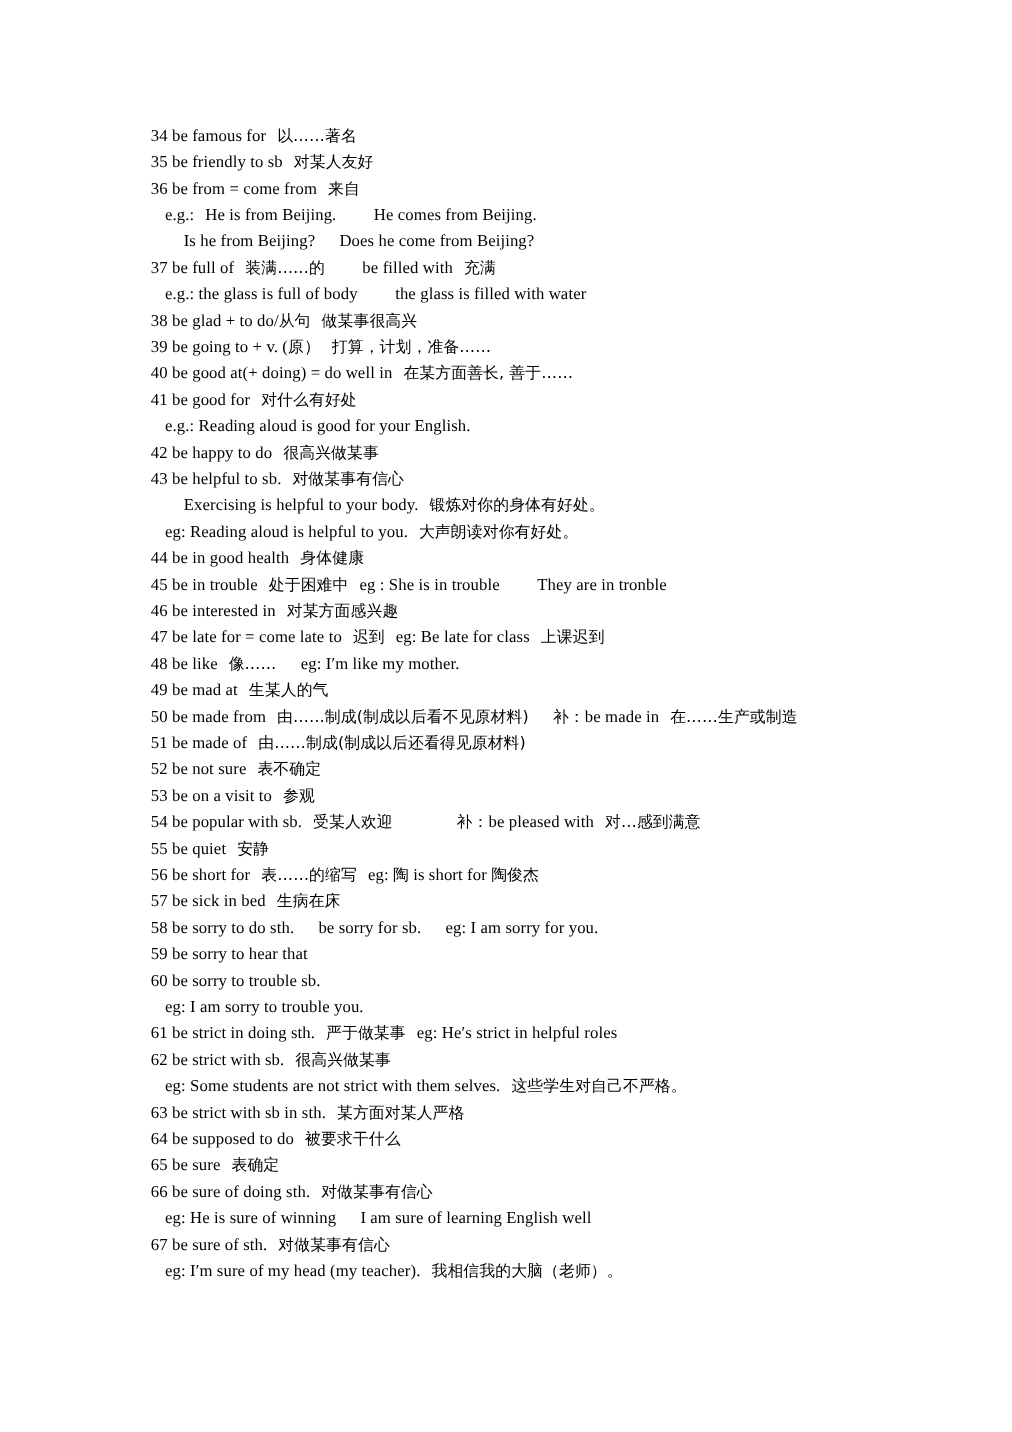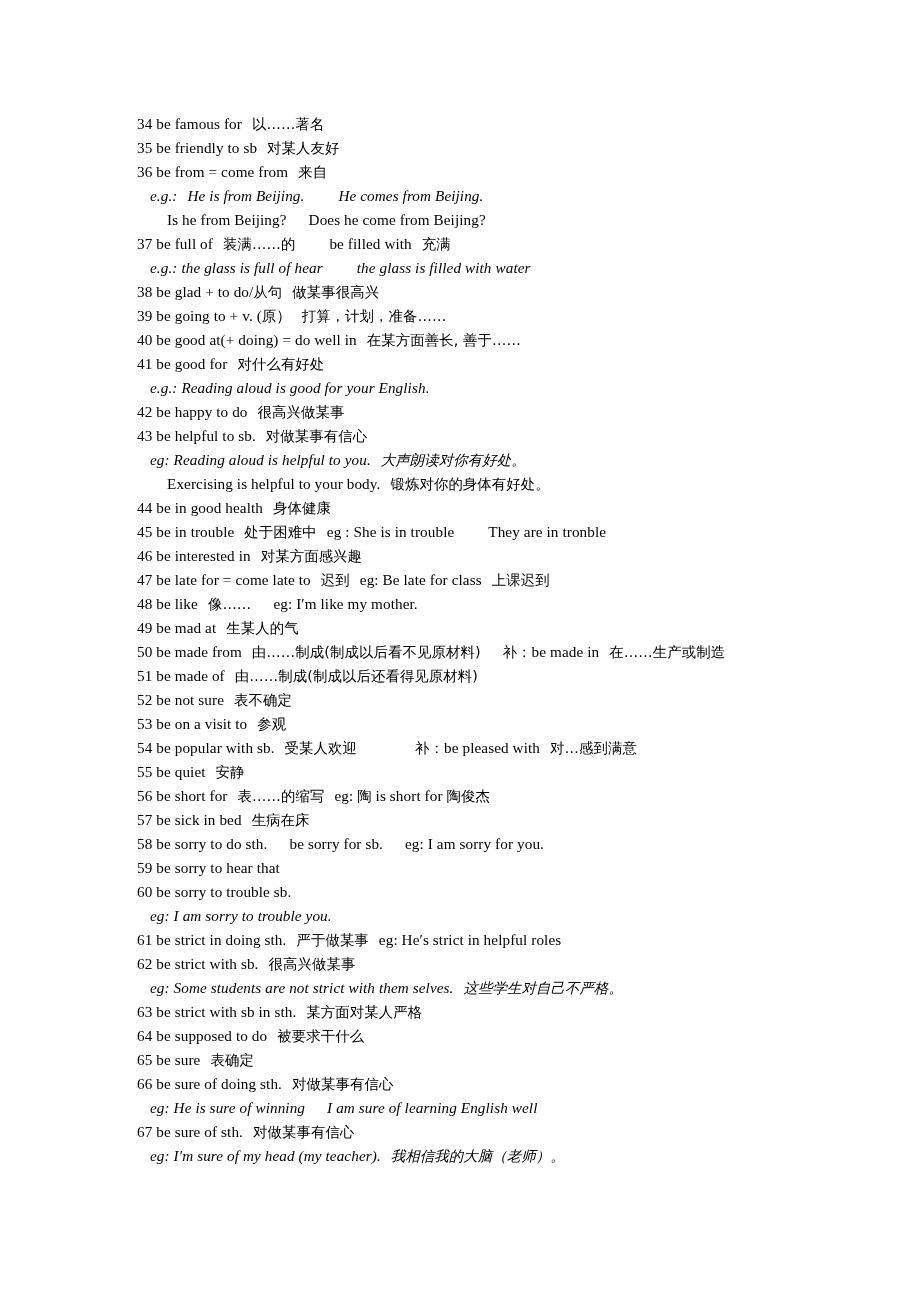--- a/index.html
+++ b/index.html
@@ -23,21 +23,21 @@
     width: 720px;
   }
   .line {
     font-size: 15.2px;
     line-height: 24px;
     white-space: pre;
     letter-spacing: 0.1px;
   }
   
   .lvl0 { padding-left: 0; }
-  .lvl1 { padding-left: 13px; font-style: italic; }
+  .lvl1 { padding-left: 13px; }
   .lvl2 { padding-left: 30px; }
 
   
   .gap-sm { display: inline-block; width: 10px; }
   .gap-md { display: inline-block; width: 22px; }
   .gap-lg { display: inline-block; width: 34px; }
   .gap-xl { display: inline-block; width: 58px; }
 
   .cjk {
     font-family: "DejaVu Sans", "Liberation Sans", sans-serif;
@@ -48,30 +48,30 @@
 <body>
 
 <div class="page">
   <div class="content" id="content">
       <div class="line lvl0"><span>34 be famous for</span><span class="gap-sm"></span><span class="cjk">以……著名</span></div>
       <div class="line lvl0"><span>35 be friendly to sb</span><span class="gap-sm"></span><span class="cjk">对某人友好</span></div>
       <div class="line lvl0"><span>36 be from = come from</span><span class="gap-sm"></span><span class="cjk">来自</span></div>
       <div class="line lvl1"><span>e.g.:</span><span class="gap-sm"></span><span>He is from Beijing.</span><span class="gap-lg"></span><span>He comes from Beijing.</span></div>
       <div class="line lvl2"><span>Is he from Beijing?</span><span class="gap-md"></span><span>Does he come from Beijing?</span></div>
       <div class="line lvl0"><span>37 be full of</span><span class="gap-sm"></span><span class="cjk">装满……的</span><span class="gap-lg"></span><span>be filled with</span><span class="gap-sm"></span><span class="cjk">充满</span></div>
-      <div class="line lvl1"><span>e.g.: the glass is full of hear</span><span class="gap-lg"></span><span>the glass is filled with water</span></div>
+      <div class="line lvl1"><span>e.g.: the glass is full of body</span><span class="gap-lg"></span><span>the glass is filled with water</span></div>
       <div class="line lvl0"><span>38 be glad + to do/</span><span class="cjk">从句</span><span class="gap-sm"></span><span class="cjk">做某事很高兴</span></div>
       <div class="line lvl0"><span>39 be going to + v. (</span><span class="cjk">原</span><span>）</span><span class="gap-sm"></span><span class="cjk">打算，计划，准备……</span></div>
       <div class="line lvl0"><span>40 be good at(+ doing) = do well in</span><span class="gap-sm"></span><span class="cjk">在某方面善长, 善于……</span></div>
       <div class="line lvl0"><span>41 be good for</span><span class="gap-sm"></span><span class="cjk">对什么有好处</span></div>
       <div class="line lvl1"><span>e.g.: Reading aloud is good for your English.</span></div>
       <div class="line lvl0"><span>42 be happy to do</span><span class="gap-sm"></span><span class="cjk">很高兴做某事</span></div>
       <div class="line lvl0"><span>43 be helpful to sb.</span><span class="gap-sm"></span><span class="cjk">对做某事有信心</span></div>
+      <div class="line lvl2"><span>Exercising is helpful to your body.</span><span class="gap-sm"></span><span class="cjk">锻炼对你的身体有好处。</span></div>
       <div class="line lvl1"><span>eg: Reading aloud is helpful to you.</span><span class="gap-sm"></span><span class="cjk">大声朗读对你有好处。</span></div>
-      <div class="line lvl2"><span>Exercising is helpful to your body.</span><span class="gap-sm"></span><span class="cjk">锻炼对你的身体有好处。</span></div>
       <div class="line lvl0"><span>44 be in good health</span><span class="gap-sm"></span><span class="cjk">身体健康</span></div>
       <div class="line lvl0"><span>45 be in trouble</span><span class="gap-sm"></span><span class="cjk">处于困难中</span><span class="gap-sm"></span><span>eg : She is in trouble</span><span class="gap-lg"></span><span>They are in tronble</span></div>
       <div class="line lvl0"><span>46 be interested in</span><span class="gap-sm"></span><span class="cjk">对某方面感兴趣</span></div>
       <div class="line lvl0"><span>47 be late for = come late to</span><span class="gap-sm"></span><span class="cjk">迟到</span><span class="gap-sm"></span><span>eg: Be late for class</span><span class="gap-sm"></span><span class="cjk">上课迟到</span></div>
       <div class="line lvl0"><span>48 be like</span><span class="gap-sm"></span><span class="cjk">像……</span><span class="gap-md"></span><span>eg: I′m like my mother.</span></div>
       <div class="line lvl0"><span>49 be mad at</span><span class="gap-sm"></span><span class="cjk">生某人的气</span></div>
       <div class="line lvl0"><span>50 be made from</span><span class="gap-sm"></span><span class="cjk">由……制成(制成以后看不见原材料)</span><span class="gap-md"></span><span class="cjk">补：</span><span>be made in</span><span class="gap-sm"></span><span class="cjk">在……生产或制造</span></div>
       <div class="line lvl0"><span>51 be made of</span><span class="gap-sm"></span><span class="cjk">由……制成(制成以后还看得见原材料)</span></div>
       <div class="line lvl0"><span>52 be not sure</span><span class="gap-sm"></span><span class="cjk">表不确定</span></div>
       <div class="line lvl0"><span>53 be on a visit to</span><span class="gap-sm"></span><span class="cjk">参观</span></div>

